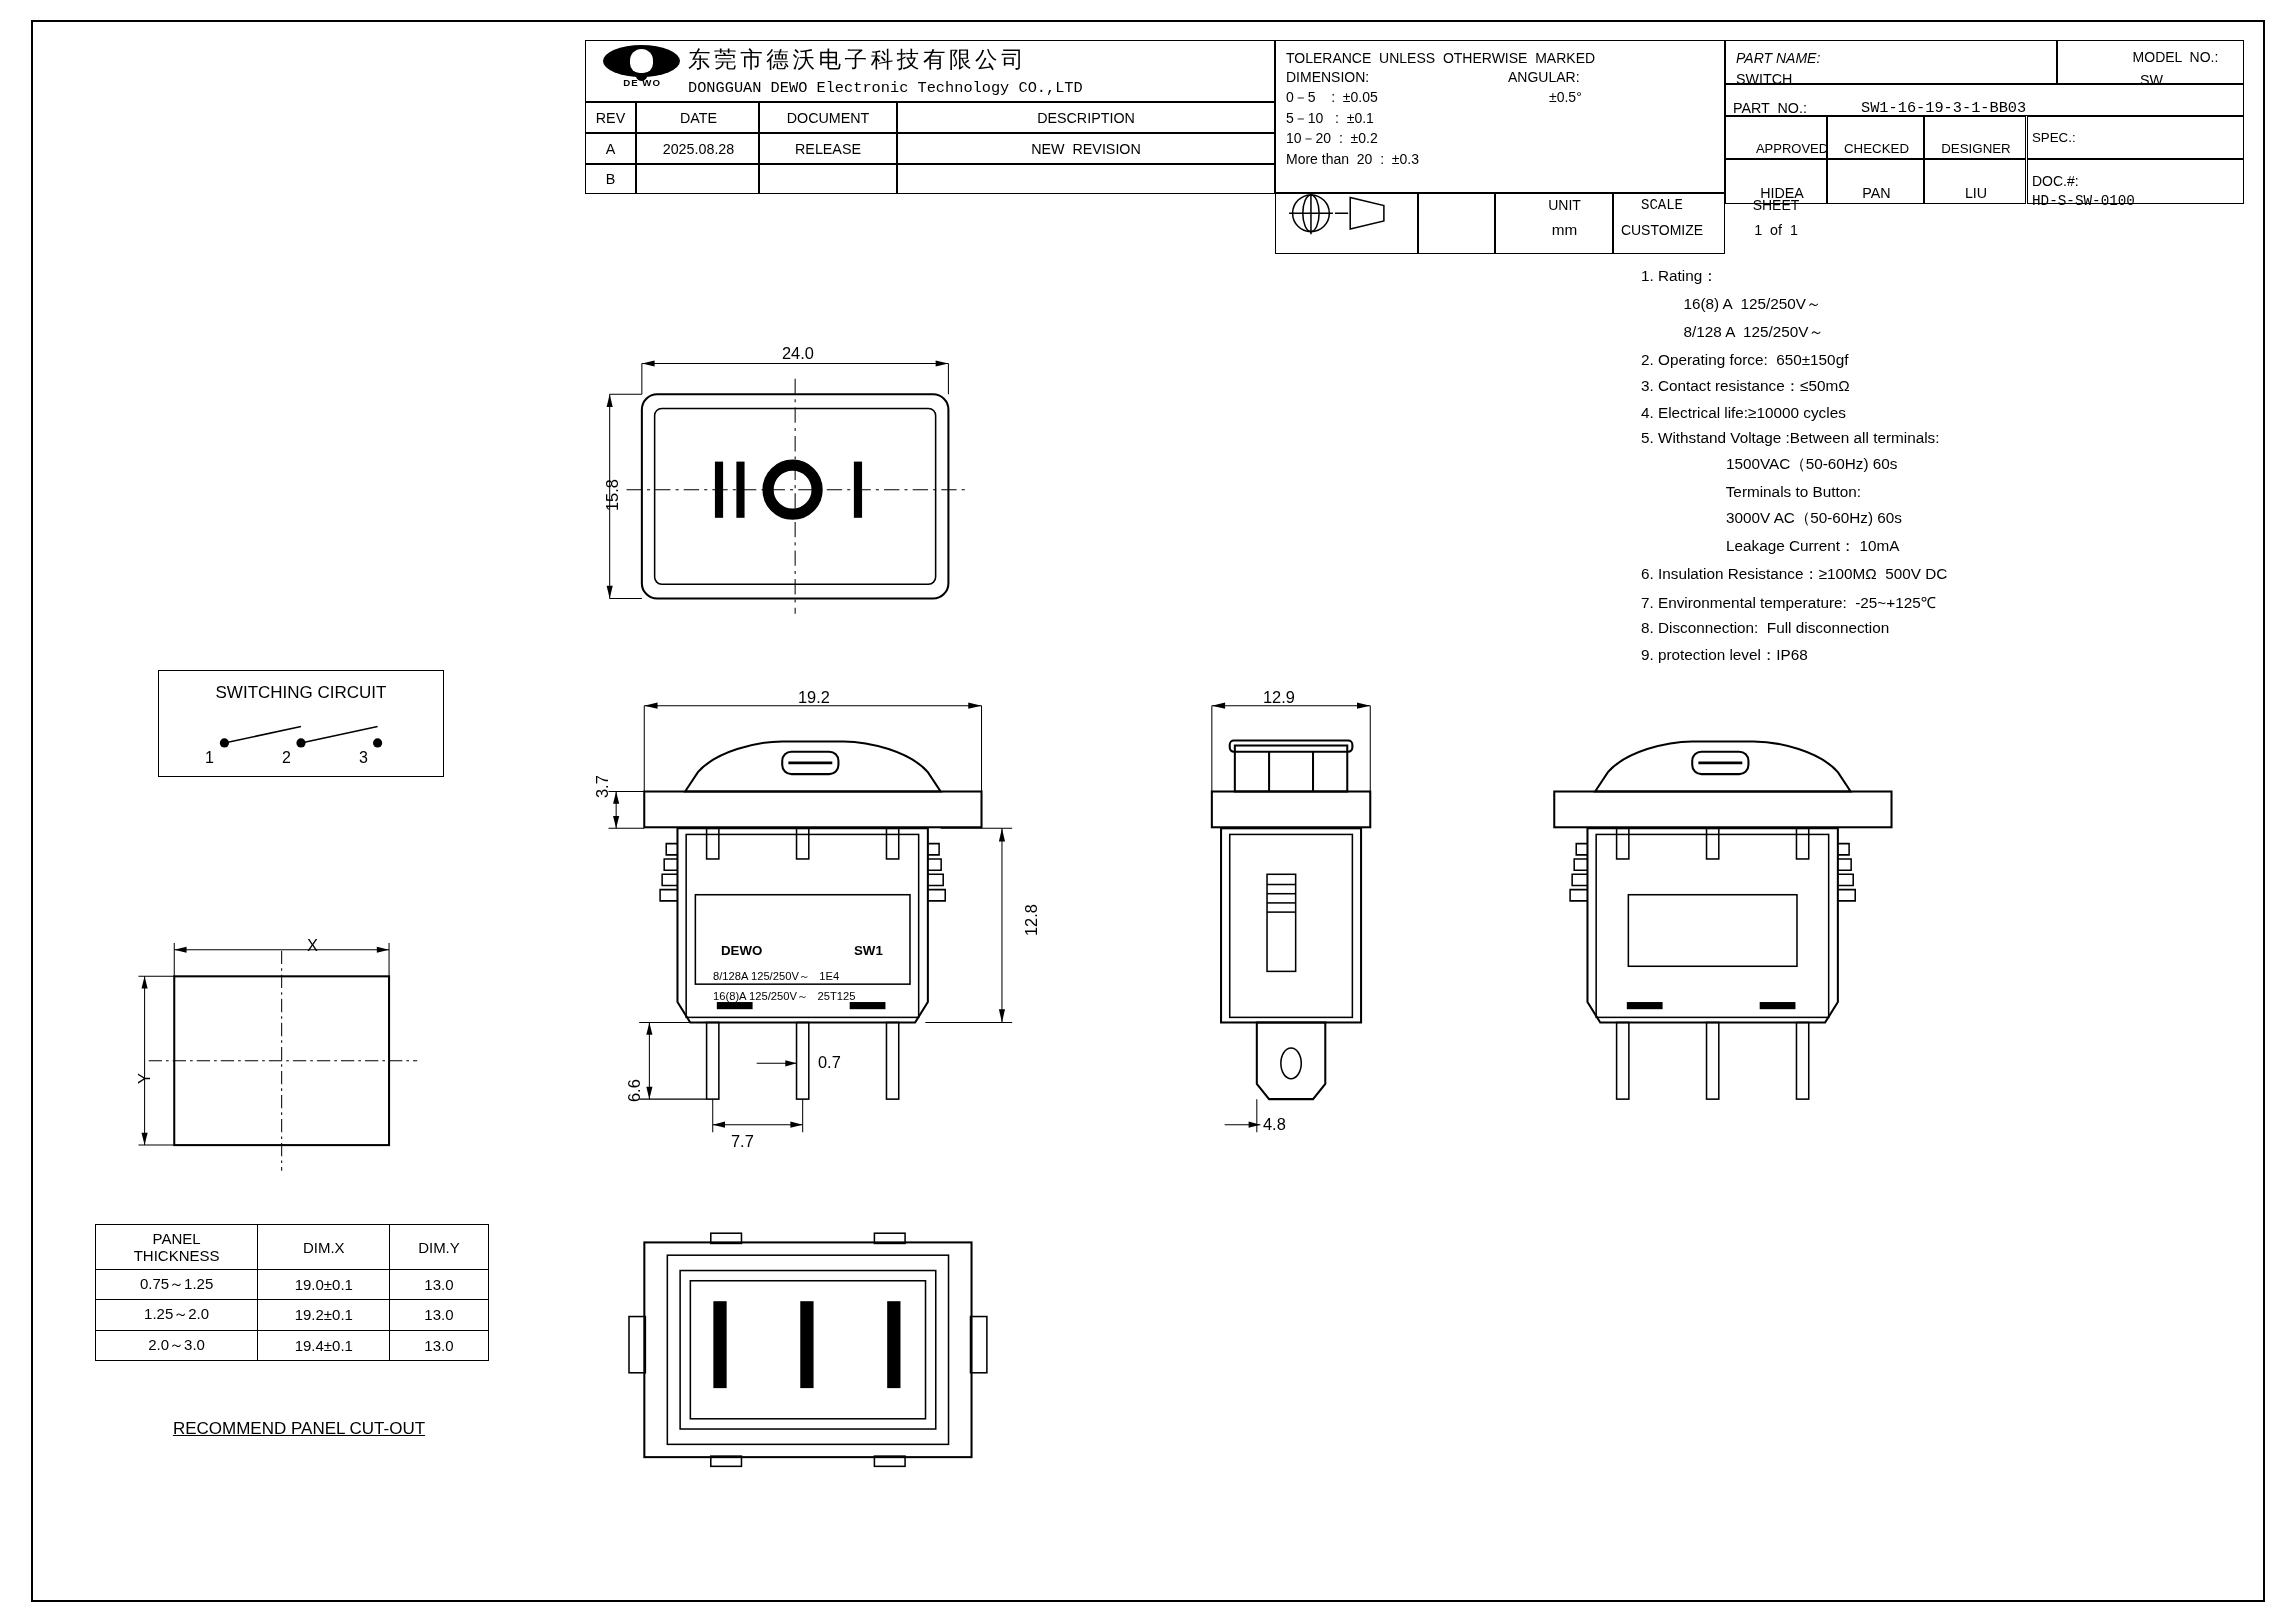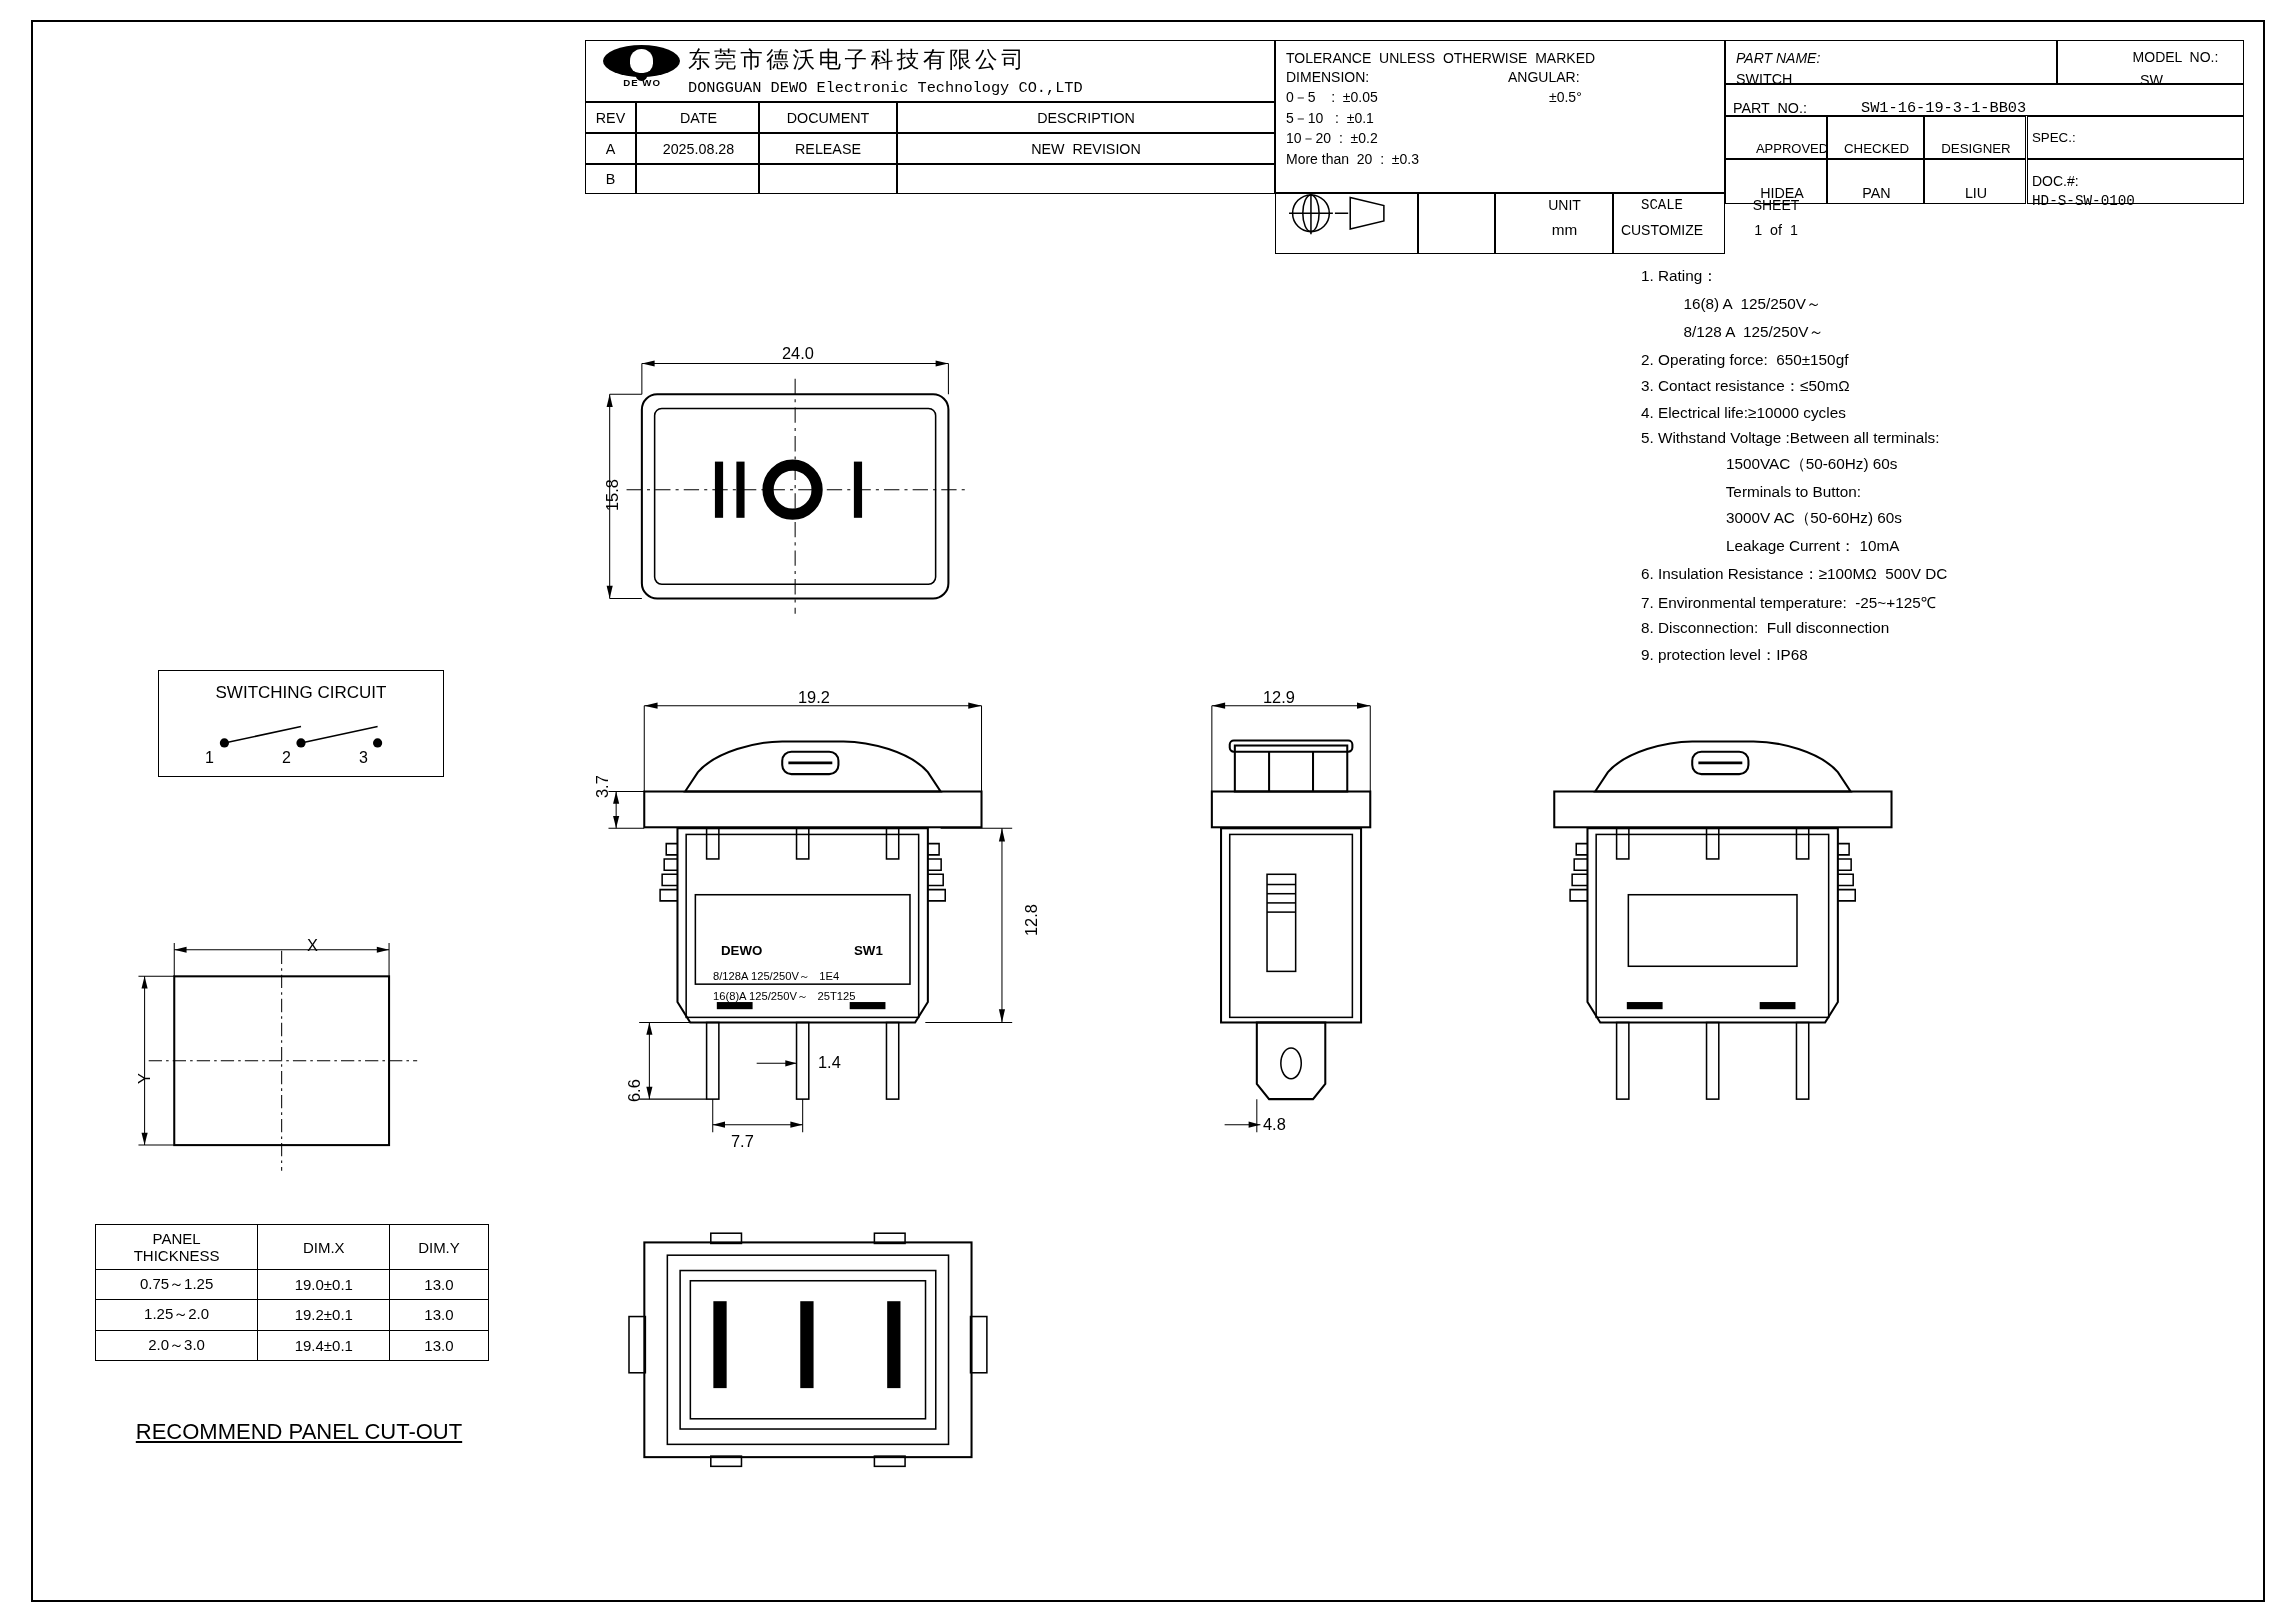--- a/index.html
+++ b/index.html
@@ -75,21 +75,21 @@
   
   table.cut {
     position:absolute; left:95px; top:1224px;
     border-collapse:collapse; font-size:15px;
   }
   table.cut td, table.cut th {
     border:1.5px solid #000; padding:5.1px 4.1px; text-align:center; font-weight:normal;
   }
   .cut-title {
     position:absolute; left:92px; top:1419px; width:414px;
-    text-align:center; font-size:22px; text-decoration:underline;
+    text-align:center; font-size:17px; text-decoration:underline;
   }
   
   .dim { font-size:16.4px; }
   .rot90 { transform:rotate(-90deg); transform-origin:left top; }
   svg { position:absolute; left:0; top:0; overflow:visible; }
 </style>
 </head>
 <body>
 
 <div id="sheet">
@@ -300,21 +300,21 @@
     <line x1="244" y1="880" x2="420" y2="880" stroke="#000" stroke-width="2"></line>
     <polygon points="244,880 268,874 268,886" fill="#000"></polygon>
     <polygon points="420,880 396,874 396,886" fill="#000"></polygon>
     <line x1="244" y1="830" x2="244" y2="895" stroke="#000" stroke-width="2"></line>
     <line x1="420" y1="830" x2="420" y2="895" stroke="#000" stroke-width="2"></line>
   </svg>
   <div class="t dim" style="left:798px;top:688px;">19.2</div>
   <div class="t dim rot90" style="left:593px;top:798px;">3.7</div>
   <div class="t dim rot90" style="left:1022px;top:936px;">12.8</div>
   <div class="t dim rot90" style="left:625px;top:1102px;">6.6</div>
-  <div class="t dim" style="left:818px;top:1053px;">1.4</div>
+  <div class="t dim" style="left:818px;top:1053px;">0.7</div>
   <div class="t dim" style="left:731px;top:1132px;">7.7</div>
 
   <div class="t" style="left:721px;top:943px;font-size:13.3px;font-weight:bold;">DEWO</div>
   <div class="t" style="left:854px;top:943px;font-size:13.3px;font-weight:bold;">SW1</div>
   <div class="t" style="left:713px;top:969px;font-size:11.2px;">8/128A 125/250V～   1E4</div>
   <div class="t" style="left:713px;top:989px;font-size:11.2px;">16(8)A 125/250V～   25T125</div>
 
   <svg width="307" height="511" style="left:1135px;top:675px;" viewBox="0 0 600 1000">
 
     <rect x="150" y="228" width="310" height="70" fill="none" stroke="#000" stroke-width="4"></rect>

